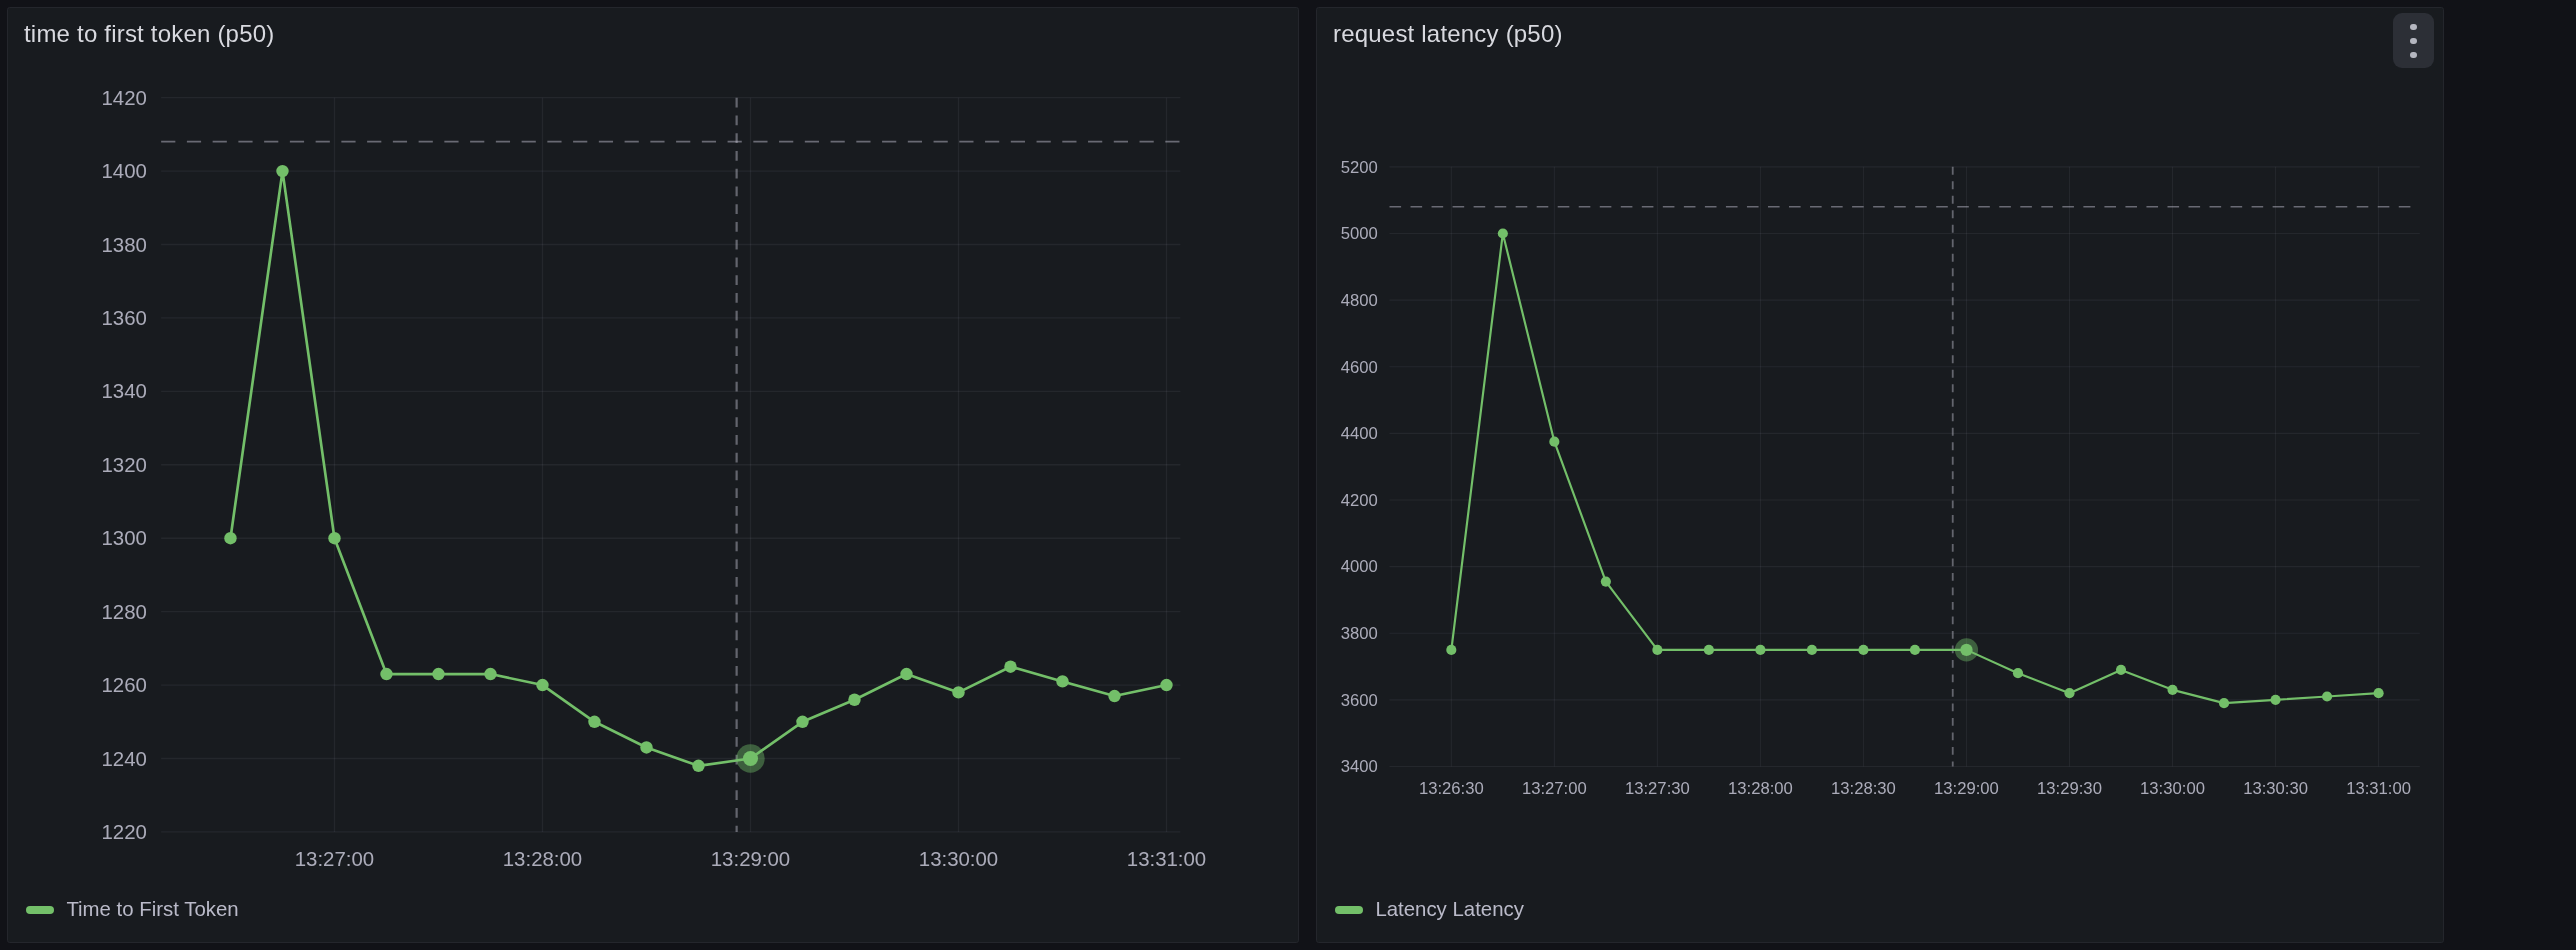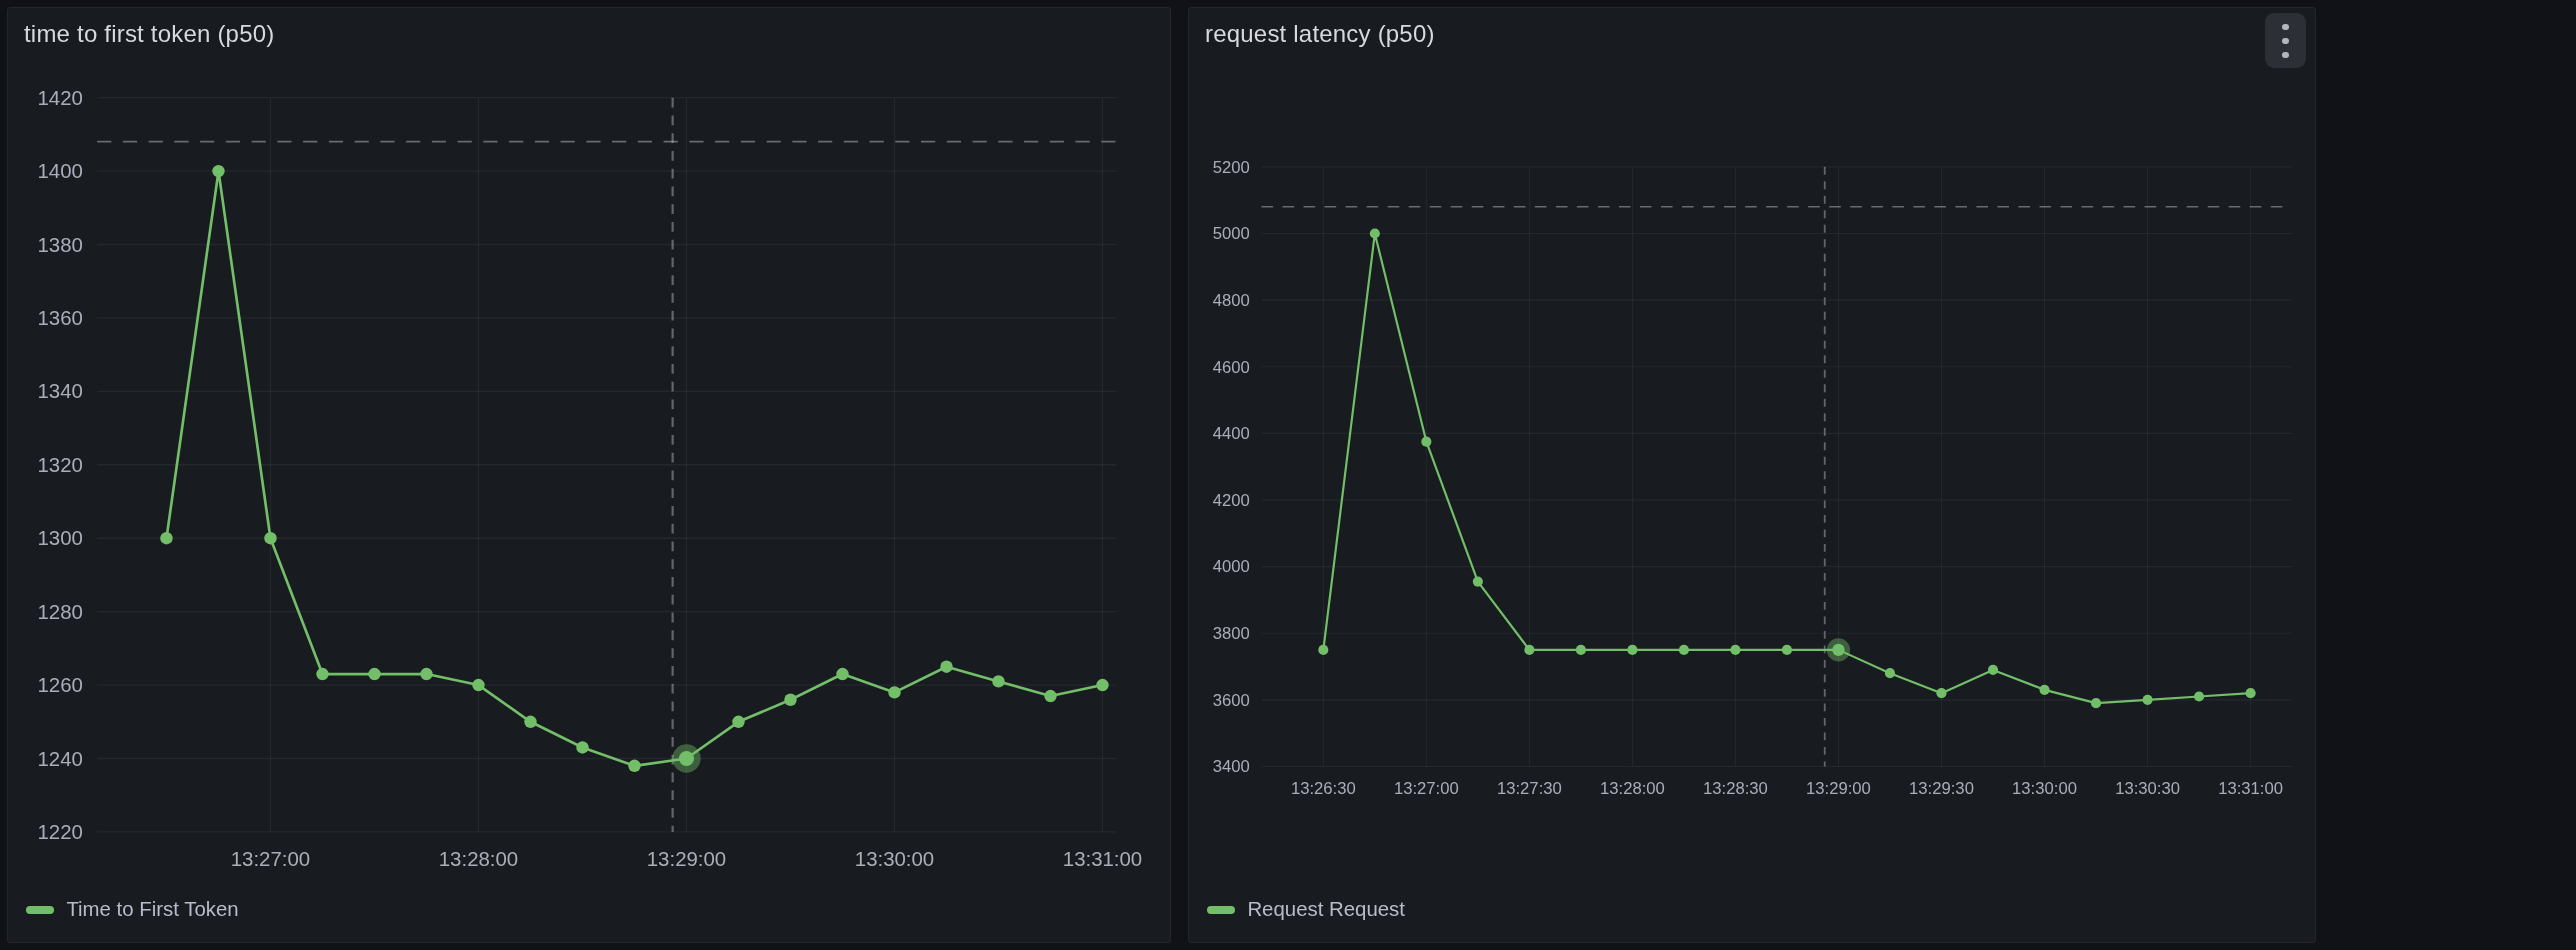--- a/index.html
+++ b/index.html
@@ -15,21 +15,21 @@
   }
 
   .panel {
     position: relative;
     height: 936px;
     background: #181b1f;
     border: 0.9px solid #24262c;
     border-radius: 2.7px;
     overflow: hidden;
   }
-  .panel-left  { width: 1164px; }
+  .panel-left  { width: 1292px; }
   .panel-right { width: 1128px; }
 
   .panel-header {
     position: absolute;
     top: 0; left: 0; right: 0;
     height: 57px;
     padding: 11.5px 16px 0 16px;
     z-index: 3;
   }
   .panel-title {
@@ -255,19 +255,19 @@
         <text x="753.6600000000001" y="966" text-anchor="middle">13:28:30</text>
         <text x="895.7600000000001" y="966" text-anchor="middle">13:29:00</text>
         <text x="1037.8600000000001" y="966" text-anchor="middle">13:29:30</text>
         <text x="1179.96" y="966" text-anchor="middle">13:30:00</text>
         <text x="1322.06" y="966" text-anchor="middle">13:30:30</text>
         <text x="1464.1599999999999" y="966" text-anchor="middle">13:31:00</text>
       </svg>
     <div class="legend">
       <button class="legend-item">
         <span class="legend-swatch"></span>
-        <span class="legend-label">Request Request</span>
+        <span class="legend-label">Latency Latency</span>
       </button>
     </div>
   </section>
 
 </div>
 
 
 </body></html>

